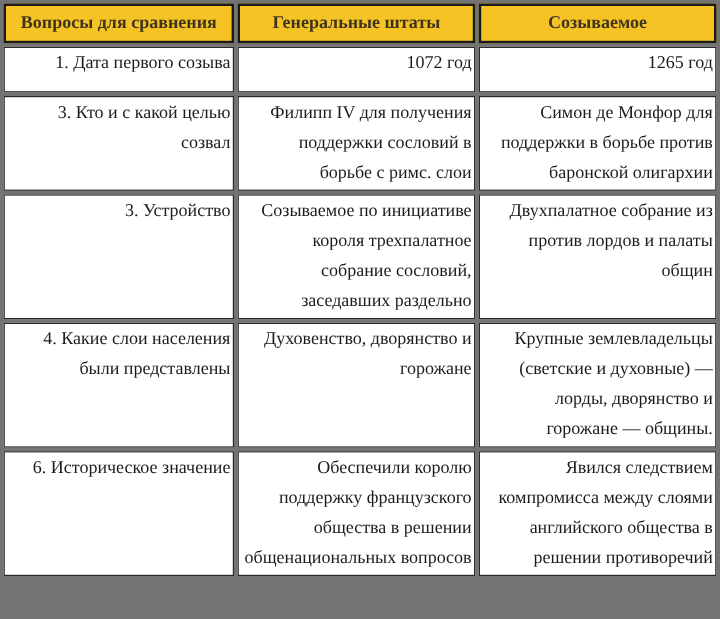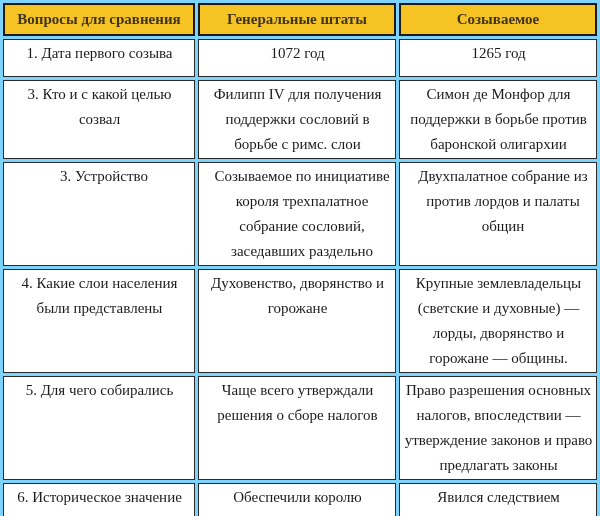--- a/index.html
+++ b/index.html
@@ -5,21 +5,21 @@
   html, body {
     margin: 0;
     padding: 0;
     background: #fcfcfc;
     font-family: "Liberation Serif", "DejaVu Serif", serif;
   }
   .page {
     width: 600px;
     height: 516px;
     overflow: hidden;
-    background: #7dd3fc;
+    background: #737373;
     position: relative;
   }
   table.cmp {
     border-collapse: separate;
     border-spacing: 3px;
     table-layout: fixed;
     width: 600px;
     margin: 0;
   }
   col.c1 { width: 192px; }
@@ -37,21 +37,21 @@
     height: 33px;
     padding: 2px 4px;
   }
   td {
     box-sizing: border-box;
     background: #ffffff;
     border: 1px solid #2a2a2a;
     color: #1b1b1b;
     font-size: 15px;
     line-height: 25px;
-    text-align: center;
+    text-align: right;
     vertical-align: top;
     padding: 1px 2px 1px 3px;
     overflow: hidden;
   }
   tbody tr:nth-child(1) td { height: 38px; }
   tbody tr:nth-child(2) td { height: 78px; }
   tbody tr:nth-child(3) td { height: 72px; padding-left: 12px; }
   tbody tr:nth-child(4) td { height: 96px; }
   tbody tr:nth-child(5) td { height: 92px; }
   tbody tr:nth-child(6) td { height: 100px; }
@@ -88,24 +88,19 @@
         <td>3. Устройство</td>
         <td>Созываемое по инициативе короля трехпалатное собрание сословий, заседавших раздельно</td>
         <td>Двухпалатное собрание из против лордов и палаты общин</td>
       </tr>
       <tr>
         <td>4. Какие слои населения были представлены</td>
         <td>Духовенство, дворянство и горожане</td>
         <td>Крупные землевладельцы (светские и духовные) — лорды, дворянство и горожане — общины.</td>
       </tr>
       <tr>
-        <td>5. Для чего собирались</td>
-        <td>Чаще всего утверждали решения о сборе налогов</td>
-        <td>Право разрешения основных налогов, впоследствии — утверждение законов и право предлагать законы</td>
-      </tr>
-      <tr>
         <td>6. Историческое значение</td>
         <td>Обеспечили королю поддержку французского общества в решении общенациональных вопросов</td>
         <td>Явился следствием компромисса между слоями английского общества в решении противоречий</td>
       </tr>
     </tbody>
   </table>
 </div>
 
 </body></html>

